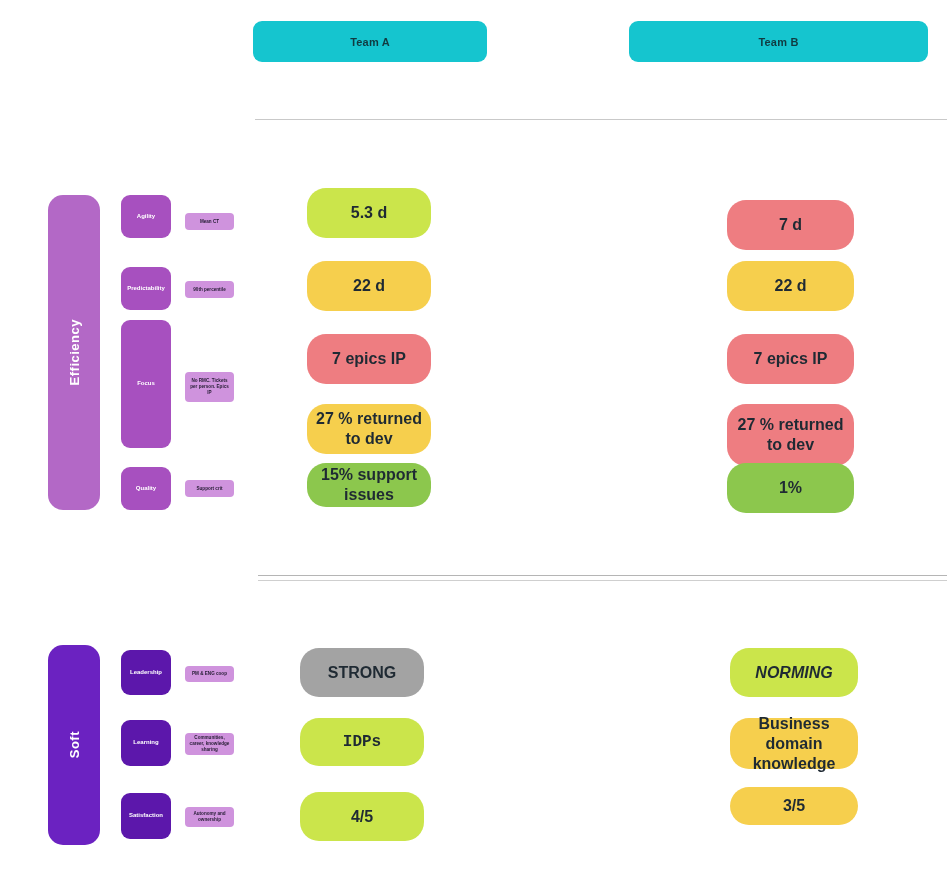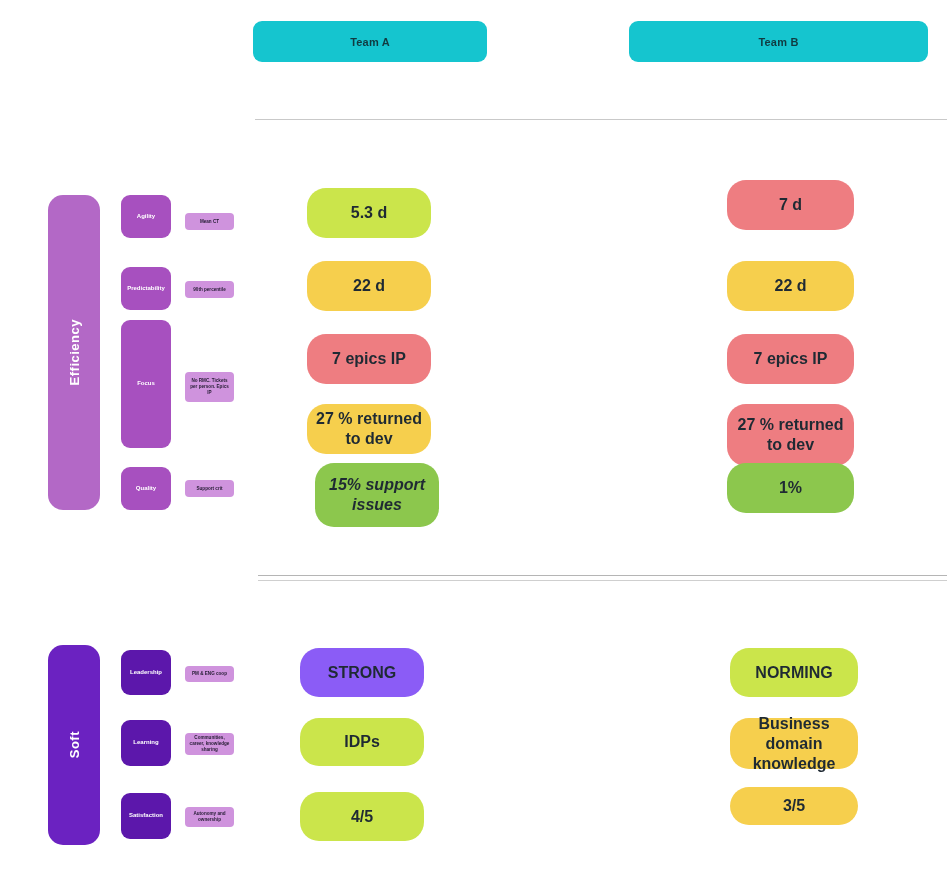--- a/index.html
+++ b/index.html
@@ -45,41 +45,41 @@
 
   <div class="note" style="left: 185px; top: 213px; width: 49px; height: 17px; background: rgb(207, 147, 221);">Mean CT</div>
   <div class="note" style="left: 185px; top: 281px; width: 49px; height: 17px; background: rgb(207, 147, 221);">90th percentile</div>
   <div class="note" style="left: 185px; top: 372px; width: 49px; height: 30px; background: rgb(207, 147, 221);">No RMC. Tickets per person. Epics IP</div>
   <div class="note" style="left: 185px; top: 480px; width: 49px; height: 17px; background: rgb(207, 147, 221);">Support crit</div>
 
   <div class="box" style="left: 307px; top: 188px; width: 124px; height: 50px; background: rgb(203, 229, 75);">5.3 d</div>
   <div class="box" style="left: 307px; top: 261px; width: 124px; height: 50px; background: rgb(246, 207, 77);">22 d</div>
   <div class="box" style="left: 307px; top: 334px; width: 124px; height: 50px; background: rgb(238, 125, 129);">7 epics IP</div>
   <div class="box" style="left: 307px; top: 404px; width: 124px; height: 50px; background: rgb(246, 207, 77);">27 % returned to dev</div>
-  <div class="box" style="left: 315px; top: 463px; width: 124px; height: 64px; background: rgb(140, 199, 77); font-style: italic;">15% support issues</div>
+  <div class="box" style="left: 307px; top: 463px; width: 124px; height: 44px; background: rgb(140, 199, 77);">15% support issues</div>
 
-  <div class="box" style="left: 727px; top: 180px; width: 127px; height: 50px; background: rgb(238, 125, 129);">7 d</div>
+  <div class="box" style="left: 727px; top: 200px; width: 127px; height: 50px; background: rgb(238, 125, 129);">7 d</div>
   <div class="box" style="left: 727px; top: 261px; width: 127px; height: 50px; background: rgb(246, 207, 77);">22 d</div>
   <div class="box" style="left: 727px; top: 334px; width: 127px; height: 50px; background: rgb(238, 125, 129);">7 epics IP</div>
   <div class="box" style="left: 727px; top: 404px; width: 127px; height: 62px; background: rgb(238, 125, 129);">27 % returned to dev</div>
   <div class="box" style="left: 727px; top: 463px; width: 127px; height: 50px; background: rgb(140, 199, 77);">1%</div>
 
   <div class="vbar" style="left: 48px; top: 645px; width: 52px; height: 200px; background: rgb(107, 34, 193);">
     <span class="vtext">Soft</span>
   </div>
 
   <div class="cat" style="left: 121px; top: 650px; width: 50px; height: 45px; background: rgb(92, 23, 171);">Leadership</div>
   <div class="cat" style="left: 121px; top: 720px; width: 50px; height: 46px; background: rgb(92, 23, 171);">Learning</div>
   <div class="cat" style="left: 121px; top: 793px; width: 50px; height: 46px; background: rgb(92, 23, 171);">Satisfaction</div>
 
   <div class="note" style="left: 185px; top: 666px; width: 49px; height: 16px; background: rgb(207, 147, 221);">PM &amp; ENG coop</div>
   <div class="note" style="left: 185px; top: 733px; width: 49px; height: 22px; background: rgb(207, 147, 221);">Communities, career, knowledge sharing</div>
   <div class="note" style="left: 185px; top: 807px; width: 49px; height: 20px; background: rgb(207, 147, 221);">Autonomy and ownership</div>
 
-  <div class="box" style="left: 300px; top: 648px; width: 124px; height: 49px; background: #8b5cf6; text-align: right;">STRONG</div>
-  <div class="box" style="left: 300px; top: 718px; width: 124px; height: 48px; background: rgb(203, 229, 75);">IDPs</div>
+  <div class="box" style="left: 300px; top: 648px; width: 124px; height: 49px; background: #a3a3a3; text-align: right;">STRONG</div>
+  <div class="box" style="left: 300px; top: 718px; width: 124px; height: 48px; background: rgb(203, 229, 75); font-family: Liberation Mono, monospace;">IDPs</div>
   <div class="box" style="left: 300px; top: 792px; width: 124px; height: 49px; background: rgb(203, 229, 75); text-align: right;">4/5</div>
 
-  <div class="box" style="left: 730px; top: 648px; width: 128px; height: 49px; background: rgb(203, 229, 75);">NORMING</div>
+  <div class="box" style="left: 730px; top: 648px; width: 128px; height: 49px; background: rgb(203, 229, 75); font-style: italic;">NORMING</div>
   <div class="box" style="left: 730px; top: 718px; width: 128px; height: 51px; background: rgb(246, 207, 77);">Business domain knowledge</div>
   <div class="box" style="left: 730px; top: 787px; width: 128px; height: 38px; background: rgb(246, 207, 77);">3/5</div>
 
 </div>
 
 </body></html>

